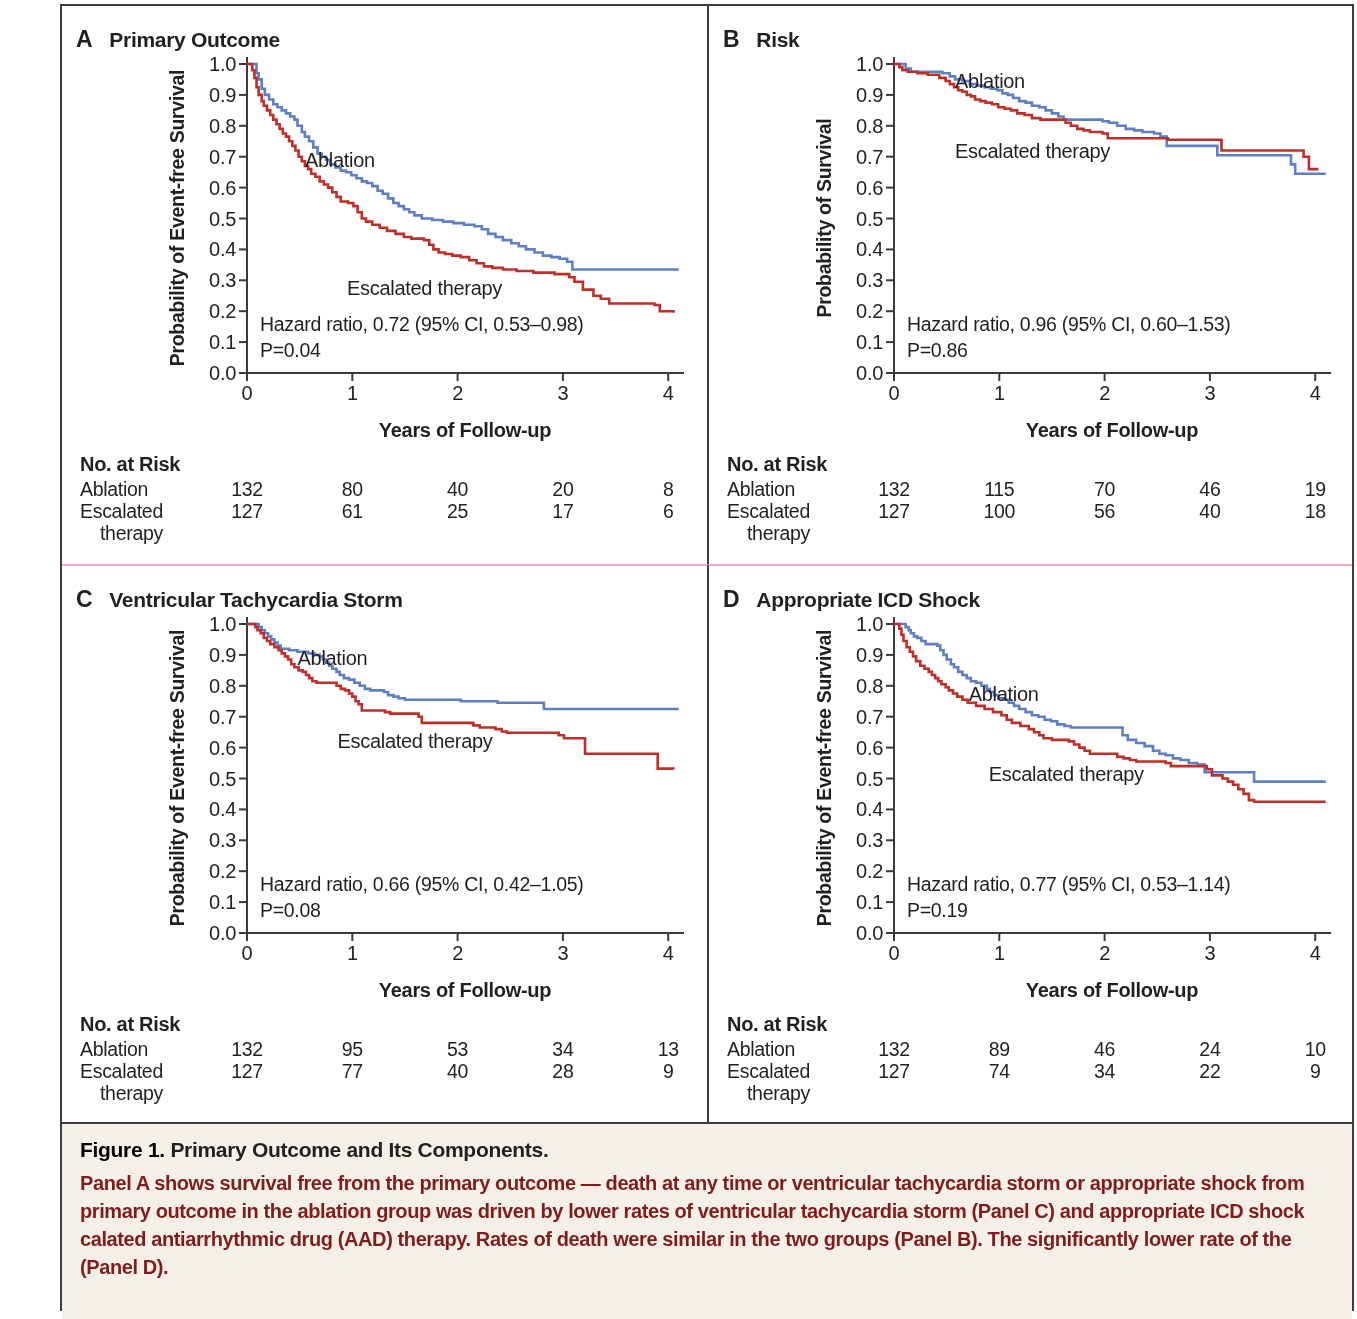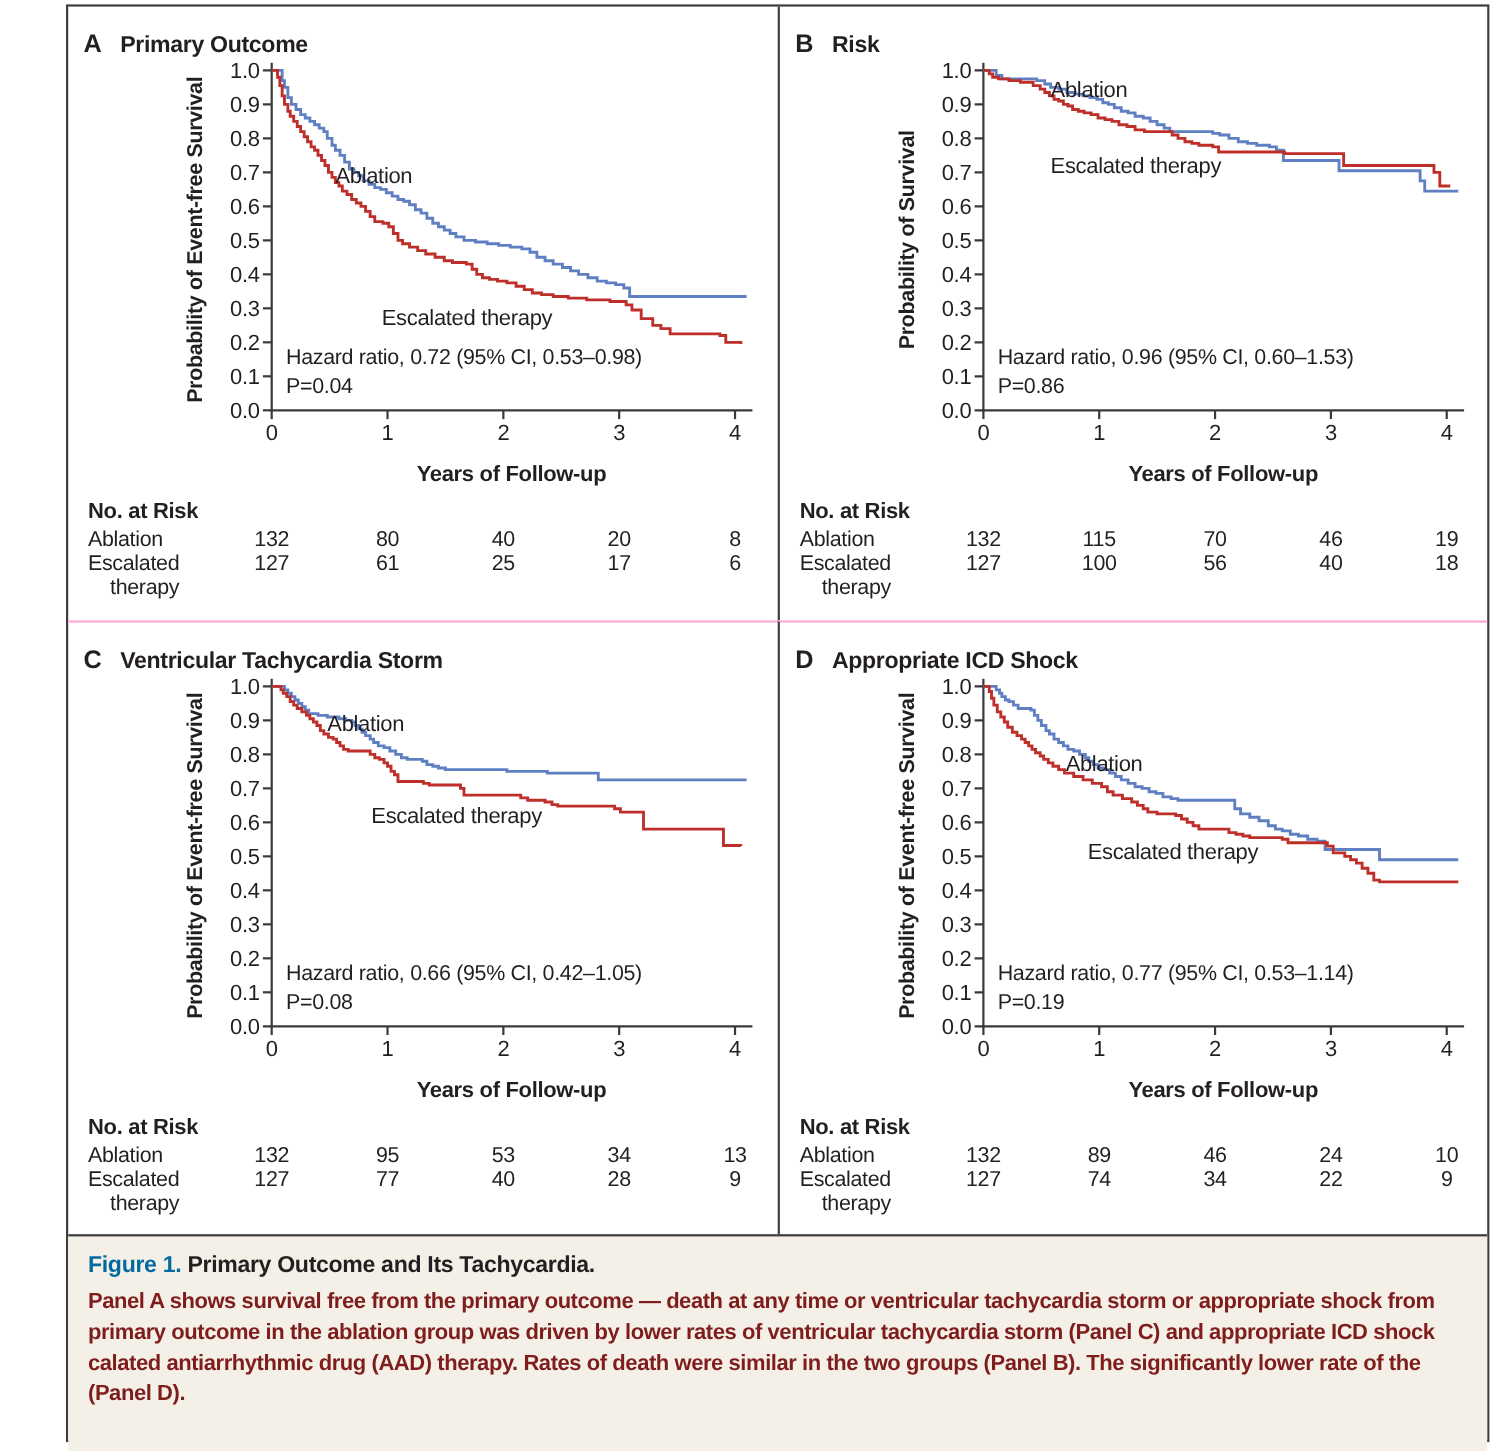--- a/index.html
+++ b/index.html
@@ -279,22 +279,22 @@
             <text x="395.6" y="512" text-anchor="middle" font-size="19.5">34</text>
             <text x="500.9" y="512" text-anchor="middle" font-size="19.5">22</text>
             <text x="606.2" y="512" text-anchor="middle" font-size="19.5">9</text>
           </svg>
       </section>
 
     </div>
 
     <footer class="caption">
       <p class="cap-title">
-        <span class="cap-label" style="color: #0369a1;">Figure 1.</span>
-        <span>Primary Outcome and Its Tachycardia.</span>
+        <span class="cap-label" style="color: #000000;">Figure 1.</span>
+        <span>Primary Outcome and Its Components.</span>
       </p>
       <div class="cap-body">
           <div>Panel A shows survival free from the primary outcome — death at any time or ventricular tachycardia storm or appropriate shock from</div>
           <div>primary outcome in the ablation group was driven by lower rates of ventricular tachycardia storm (Panel C) and appropriate ICD shock</div>
           <div>calated antiarrhythmic drug (AAD) therapy. Rates of death were similar in the two groups (Panel B). The significantly lower rate of the</div>
           <div>(Panel D).</div>
         </div>
     </footer>
   </div>
 </div>

